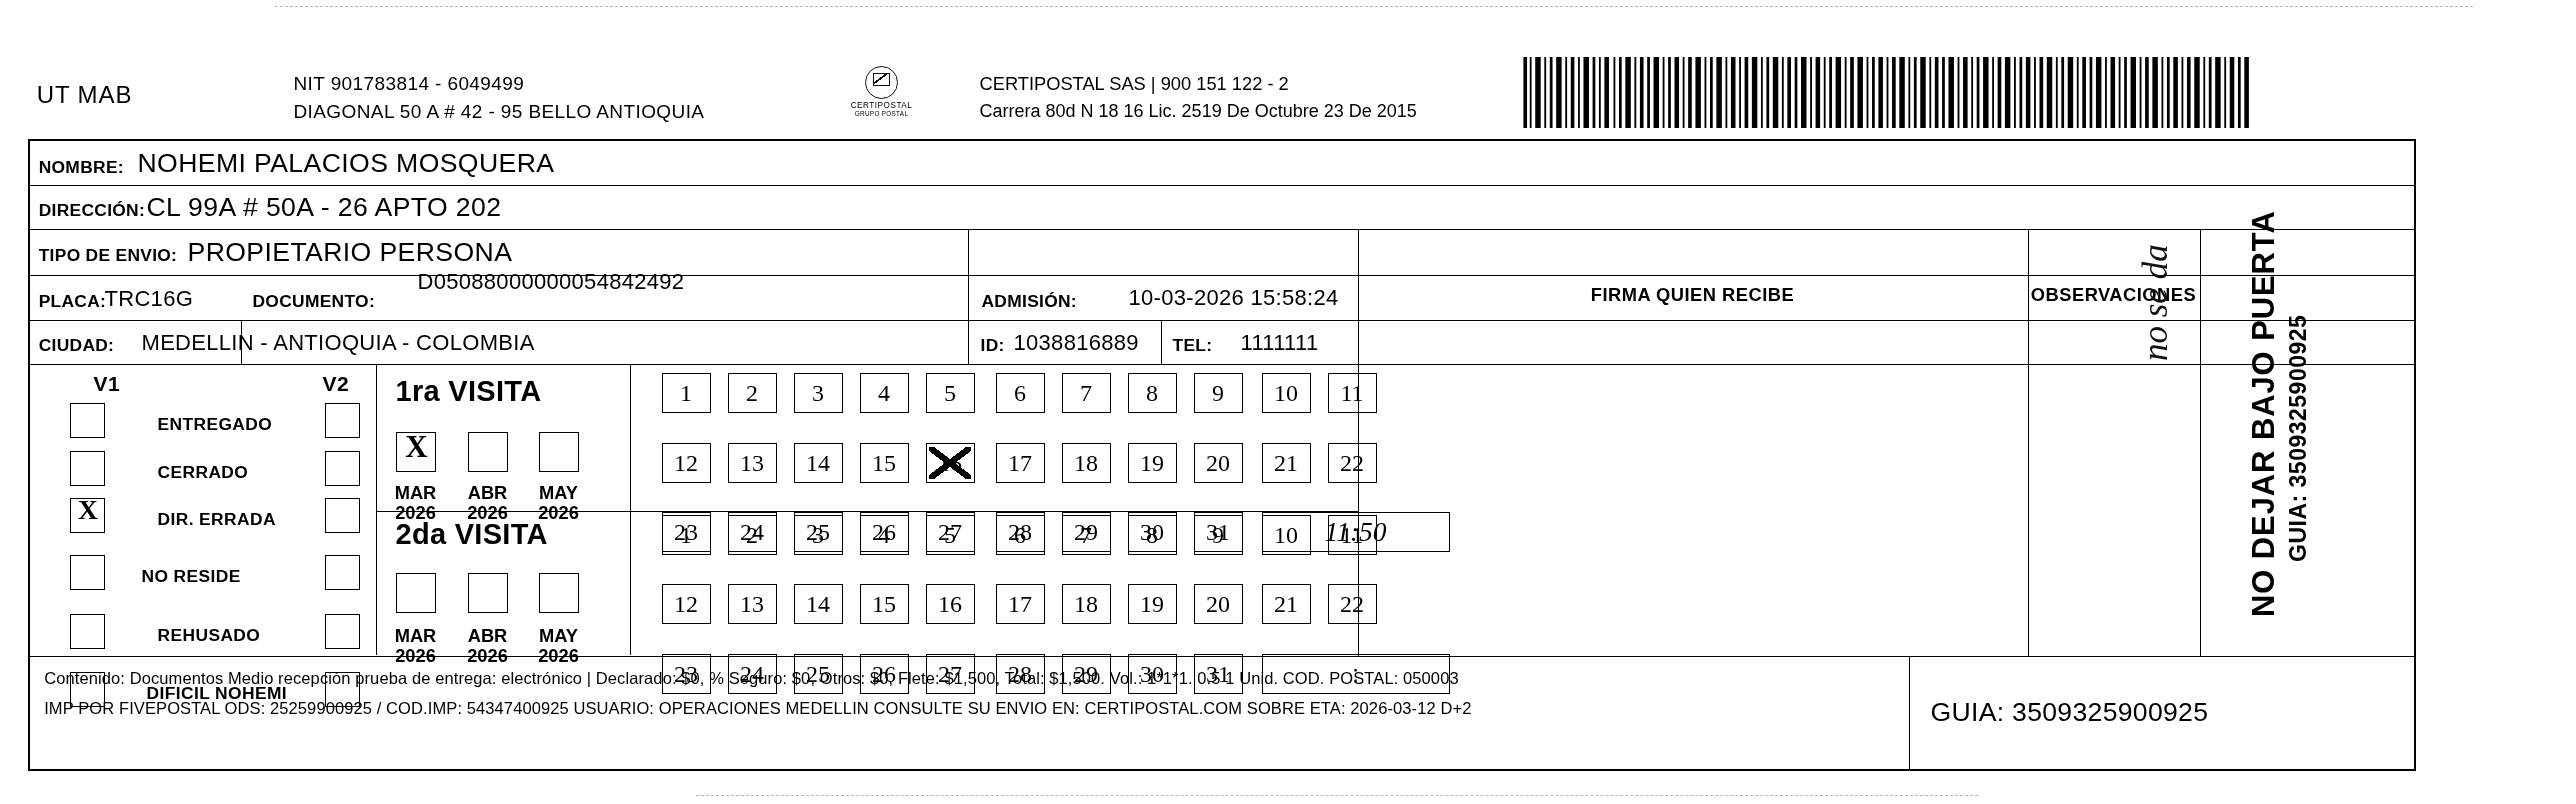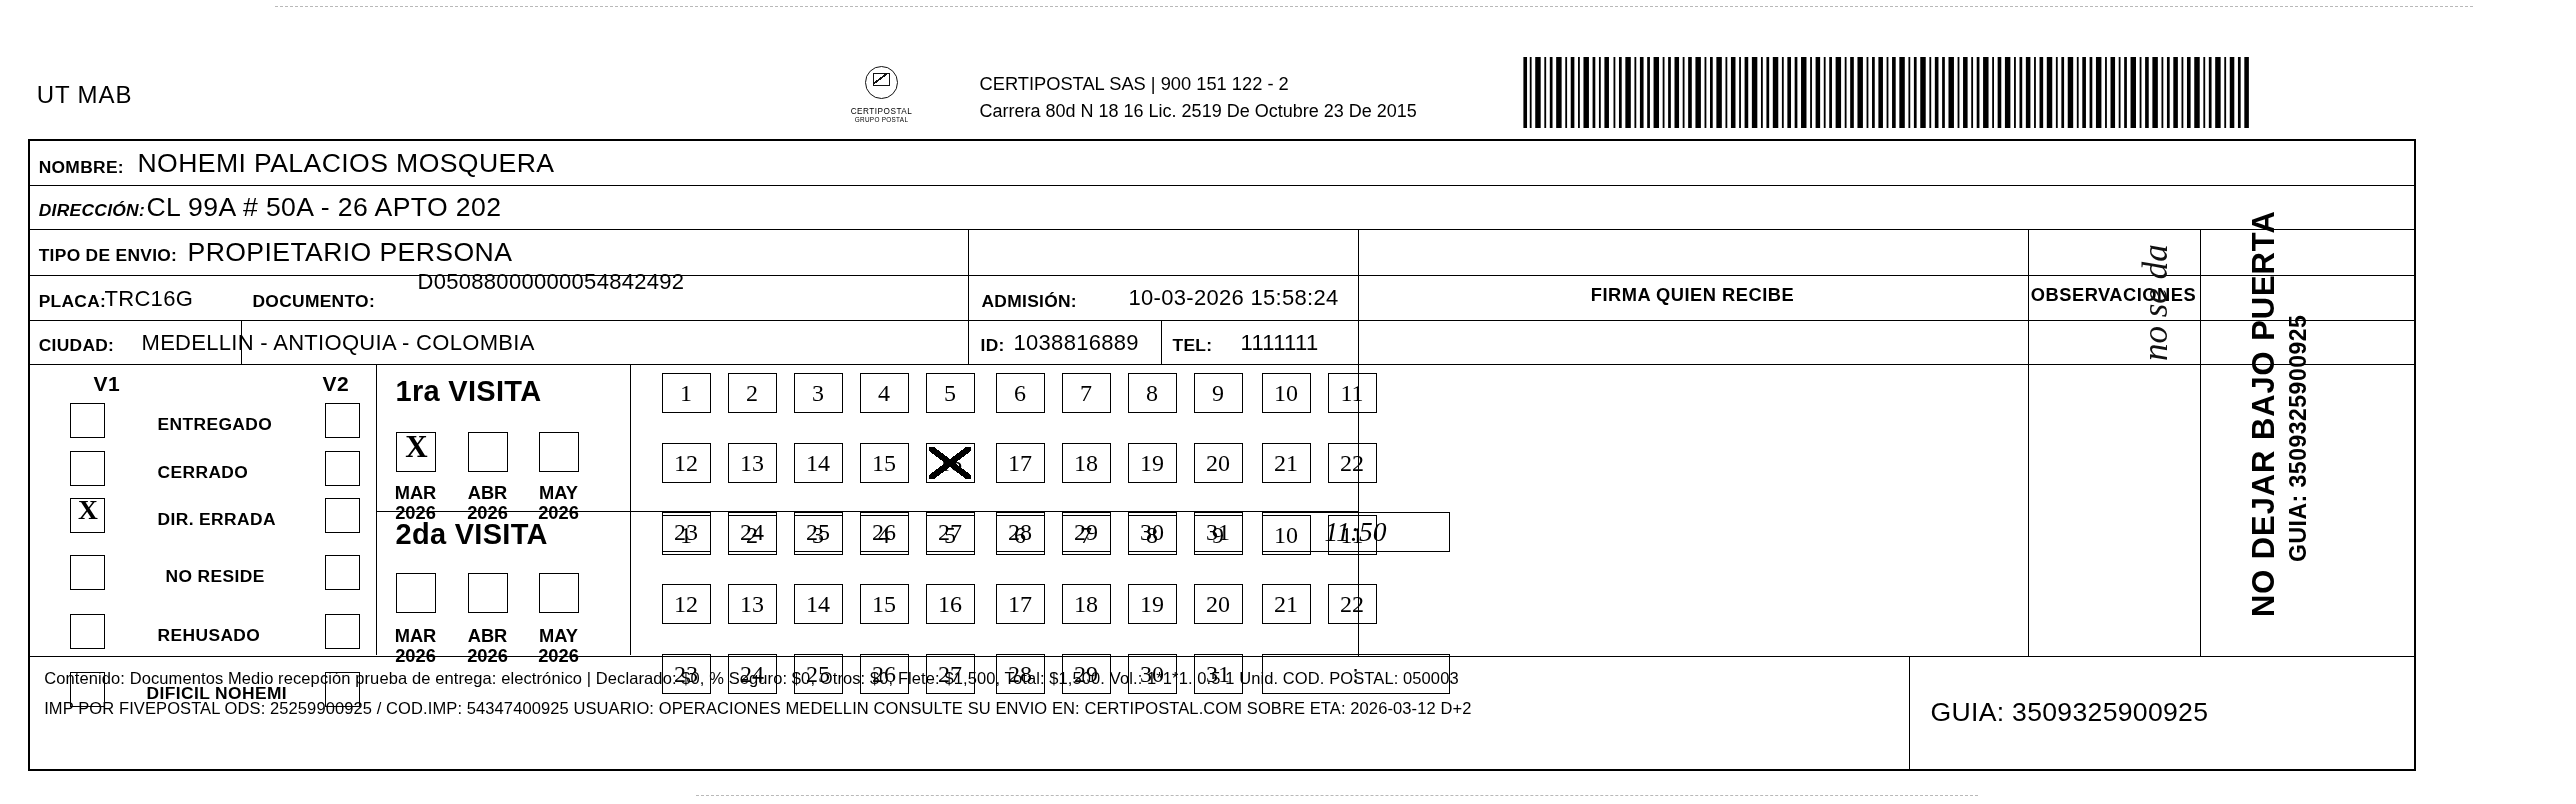--- a/index.html
+++ b/index.html
@@ -58,21 +58,21 @@
     width: 14.7px; height: 11px;
     border: 1.8px solid #111;
   }
   .logo-circle:after {
     content: "";
     position: absolute; left: 7.3px; top: 6.4px;
     width: 14.7px; height: 11px;
     background:
       linear-gradient(to bottom right, transparent 45%, #111 45%, #111 55%, transparent 55%);
   }
-  .logo-txt1 { font-size: 8.2px; letter-spacing: 0.5px; margin-top: 8px; }
+  .logo-txt1 { font-size: 8.2px; letter-spacing: 0.5px; margin-top: 2px; }
   .logo-txt2 { font-size: 6.4px; letter-spacing: 0.3px; }
   .certi-block {
     position: absolute; left: 952px; top: 24px;
     font-size: 18.3px; line-height: 27.5px;
   }
   .certi-block .l1 { font-size: 18.3px; }
   .certi-block .l2 { font-size: 18px; }
   .barcode {
     position: absolute; left: 1493px; top: 11px;
     width: 733px; height: 71px;
@@ -219,20 +219,24 @@
 <body>
 
 <div id="sheet">
 
   <div class="dash-top"></div>
   <div class="dash-bottom"></div>
 
   <div class="header">
     <div class="ut-mab">UT MAB</div>
 
+    <div class="nit-block">
+      <div>NIT 901783814 - 6049499</div>
+      <div>DIAGONAL 50 A # 42 - 95  BELLO  ANTIOQUIA</div>
+    </div>
 
     <div class="logo-wrap">
       <div class="logo-circle"></div>
       <div class="logo-txt1">CERTIPOSTAL</div>
       <div class="logo-txt2">GRUPO POSTAL</div>
     </div>
 
     <div class="certi-block">
       <div class="l1">CERTIPOSTAL SAS | 900 151 122 - 2</div>
       <div class="l2">Carrera 80d N 18 16  Lic. 2519 De Octubre 23 De 2015</div>
@@ -366,21 +370,21 @@
     <div class="vline" style="left:2170px; top:88px; height:427px;"></div>
     <div class="vline" style="left:1879px; top:515px; height:115px;"></div>
     <div class="vline" style="left:346px; top:223px; height:291px;"></div>
     <div class="vline" style="left:600px; top:223px; height:291px;"></div>
     <div class="vline" style="left:211px; top:179px; height:44px;"></div>
     <div class="row-line" style="top:370px; left:346px; width:982px;"></div>
 
     <div class="lbl" style="left:9.2px; top:15.6px;">NOMBRE:</div>
     <div class="val" style="left:108px; top:7.3px;">NOHEMI PALACIOS MOSQUERA</div>
 
-    <div class="lbl" style="left:9.2px; top:59px;font-style:italic;">DIRECCIÓN:</div>
+    <div class="lbl" style="left:9.2px; top:59px;">DIRECCIÓN:</div>
     <div class="val" style="left:117px; top:51px;">CL 99A # 50A - 26 APTO 202</div>
 
     <div class="lbl" style="left:9.2px; top:104px;">TIPO DE ENVIO:</div>
     <div class="val" style="left:158px; top:96px;">PROPIETARIO PERSONA</div>
 
     <div class="lbl" style="left:9.2px; top:150px;">PLACA:</div>
     <div class="val-sm" style="left:75px; top:145px;">TRC16G</div>
     <div class="lbl" style="left:223px; top:150px;">DOCUMENTO:</div>
     <div class="val-sm" style="left:388px; top:128px;">D05088000000054842492</div>
     <div class="lbl" style="left:952px; top:150px;">ADMISIÓN:</div>
@@ -408,21 +412,21 @@
       <div class="cb-label" style="left:128px; top:321px;">CERRADO</div>
       <div class="cb" style="left:295px; top:310px;"></div>
 
       <div class="cb" style="left:40px; top:357px;">
         <span class="x">X</span>
       </div>
       <div class="cb-label" style="left:128px; top:368px;">DIR. ERRADA</div>
       <div class="cb" style="left:295px; top:357px;"></div>
 
       <div class="cb" style="left:40px; top:414px;"></div>
-      <div class="cb-label" style="left:136px; top:425px;">NO RESIDE</div>
+      <div class="cb-label" style="left:112px; top:425px;">NO RESIDE</div>
       <div class="cb" style="left:295px; top:414px;"></div>
 
       <div class="cb" style="left:40px; top:473px;"></div>
       <div class="cb-label" style="left:128px; top:484px;">REHUSADO</div>
       <div class="cb" style="left:295px; top:473px;"></div>
 
       <div class="cb" style="left:40px; top:531px;"></div>
       <div class="cb-label" style="left:117px; top:542px;">DIFICIL NOHEMI</div>
       <div class="cb" style="left:295px; top:531px;"></div>
     </div>

